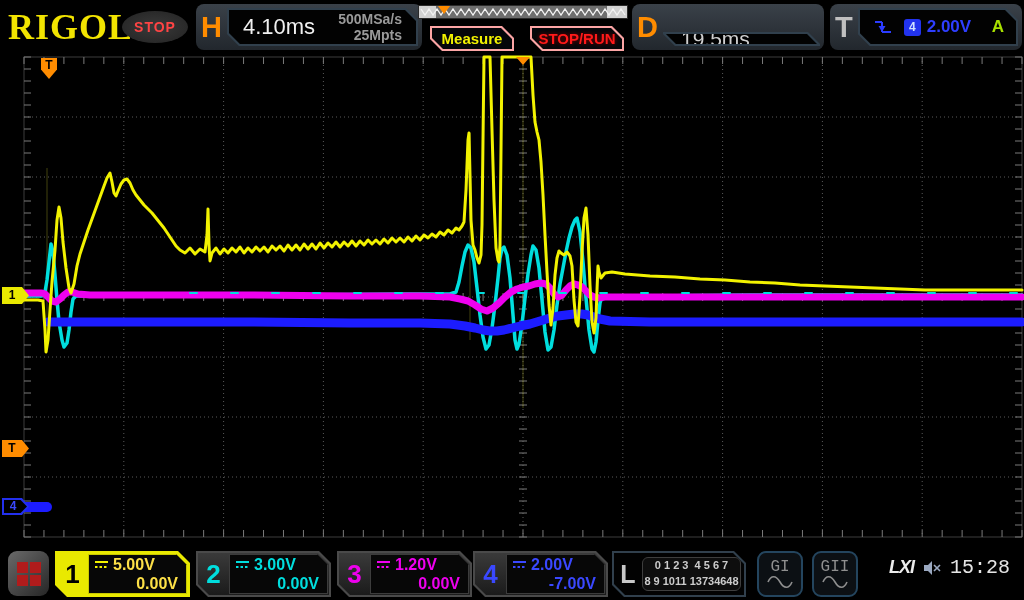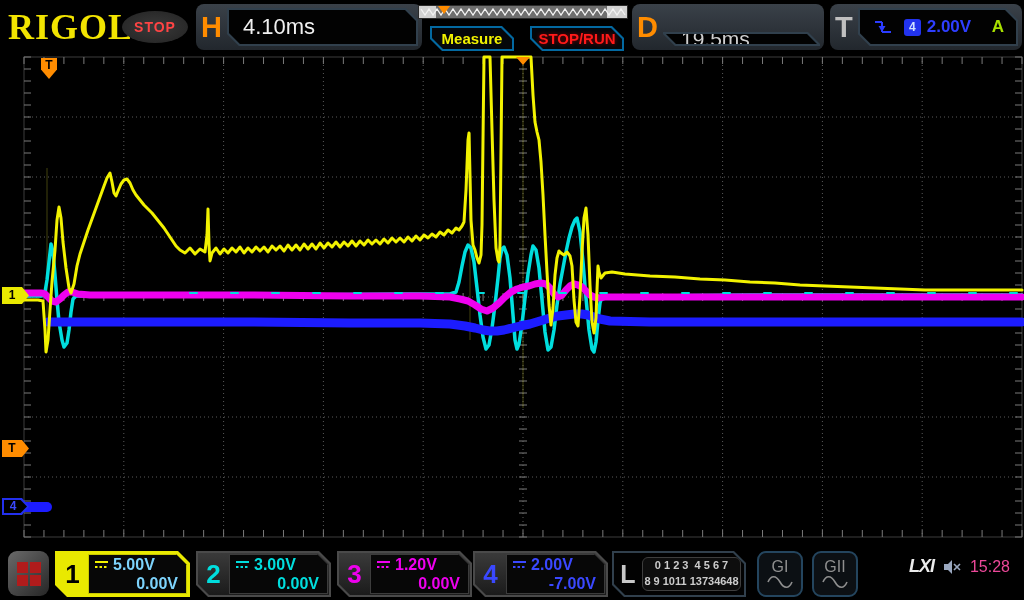--- a/index.html
+++ b/index.html
@@ -48,21 +48,21 @@
             border-left:6px solid transparent; border-right:6px solid transparent;
             border-top:8px solid #ff8c00; }
 
   .top-btn { position:absolute; top:26px; height:25px; }
   .measure-btn { left:430px; width:84px; }
   .stoprun-btn { left:530px; width:94px; }
   .btn-label { width:100%; text-align:center; font-size:15px; font-weight:bold; }
   .measure-btn .btn-label { color:#f2f200; }
   .stoprun-btn .btn-label { color:#ff1a1a; text-shadow:0 0 4px #800; }
   .top-btn .chf-in { background:#05070a; }
-  .top-btn.chf { background:#0369a1; }
+  .top-btn.chf { background:#fca5a5; }
 
   
   .flag-top { left:41px; top:58px; width:16px; height:21px; background:#ff8c00;
       clip-path:polygon(0 0,100% 0,100% 55%,50% 100%,0 55%); color:#000;
       font-size:12px; font-weight:bold; text-align:center; line-height:14px; }
   .tri-center { left:516px; top:57px; width:0; height:0;
       border-left:7px solid transparent; border-right:7px solid transparent;
       border-top:8px solid #ff8c00; }
   .lflag { left:2px; width:27px; height:17px;
       clip-path:polygon(0 0,74% 0,100% 50%,74% 100%,0 100%);
@@ -89,46 +89,46 @@
   .ch-in { display:flex; align-items:stretch; }
   .ch-num { width:31px; display:flex; align-items:center; justify-content:center;
       font-size:26px; font-weight:bold; }
   .ch-vals { flex:1; margin:1px 1px 1px 0; background:#070707; border:1px solid #3c3c3c;
       clip-path:polygon(0 0, calc(100% - 11px) 0, 100% 11px, 100% 100%, 0 100%);
       display:flex; flex-direction:column; justify-content:center; padding:1px 8px 1px 5px;
       font-size:16px; font-weight:bold; line-height:1.2; }
   .ch-row1 { display:flex; align-items:center; gap:4px; }
   .ch-row2 { text-align:right; }
   .ch1.chf { background:#e9e900; } .ch1 .chf-in { background:#e9e900; }
-  .ch1 .ch-num { color:#000; } .ch1 .ch-vals { border-color:#c9c900; color:#7dd3fc; }
+  .ch1 .ch-num { color:#000; } .ch1 .ch-vals { border-color:#c9c900; color:#fde047; }
   .ch2.chf { background:#4a4a4a; } .ch3.chf { background:#4a4a4a; } .ch4.chf { background:#4a4a4a; }
   .chx .chf-in { background:linear-gradient(#3a3a3a,#1b1b1b); }
   .ch2 .ch-num, .ch2 .ch-vals { color:#00dede; }
   .ch3 .ch-num, .ch3 .ch-vals { color:#ee00ee; }
   .ch4 .ch-num, .ch4 .ch-vals { color:#3a48ff; }
   .ch2-pos { left:196px; } .ch3-pos { left:337px; } .ch4-pos { left:473px; }
   .ch1-pos { left:55px; }
 
   .l-block { left:612px; top:551px; width:134px; height:46px; }
   .l-letter { width:28px; text-align:center; font-size:25px; font-weight:bold;
       color:#c8c8c8; }
   .l-digits { flex:1; margin:2px 3px 2px 0; background:#0e0e0e; border:1px solid #3e3e3e;
       border-radius:6px; color:#cccccc; font-size:11px; line-height:1.45;
       text-align:center; white-space:pre; font-weight:bold; }
 
   .gen-btn { top:551px; width:46px; height:46px; border:2px solid #24455e; border-radius:9px;
       background:#0c1014; display:flex; flex-direction:column; align-items:center;
       justify-content:center; color:#8f8f8f; }
   .gi-pos { left:757px; } .gii-pos { left:812px; }
-  .gen-label { font-family:Liberation Sans, sans-serif; font-size:16px; line-height:1; }
+  .gen-label { font-family:Liberation Mono, monospace; font-size:16px; line-height:1; }
 
   .status { right:14px; top:556px; display:flex; align-items:center; gap:8px; }
   .lxi { font-style:italic; font-weight:bold; font-size:18px; color:#ececec;
          letter-spacing:-1px; }
-  .clock { font-size:16px; color:#ec4899; }
+  .clock { font-size:20px; color:#e5e5e5;font-family:Liberation Mono, monospace; }
 
   svg.icon { display:block; }
   #scope-svg { position:absolute; left:0; top:0; }
 </style>
 </head>
 <body>
 
 <div id="stage">
 
   <svg id="scope-svg" width="1024" height="600" viewBox="0 0 1024 600">
@@ -452,20 +452,24 @@
 
   <div class="abs logo">RIGOL</div>
   <div class="abs stop-badge">STOP</div>
 
   <div class="panel-frame h-frame">
     <div class="panel-letter">H</div>
     <div class="hd-inner">
       <div class="chf" style="inset:0;">
           <div class="chf-in">
         <span class="tb-value">4.10ms</span>
+        <span class="sr-col">
+          <span>500MSa/s</span><br>
+          <span>25Mpts</span>
+        </span>
       </div>
         </div>
     </div>
   </div>
 
   <div class="abs membar">
     <div class="memcap" style="left:0;"></div>
     <div class="memcap" style="right:0; width:20px;"></div>
     <svg class="icon abs" id="membar-svg" width="208" height="12" style="left:0;top:0;">
         <polyline points="2,3 6,9 10,3 14,9 18,3 22,9 26,3 30,9 34,3 38,9 42,3 46,9 50,3 54,9 58,3 62,9 66,3 70,9 74,3 78,9 82,3 86,9 90,3 94,9 98,3 102,9 106,3 110,9 114,3 118,9 122,3 126,9 130,3 134,9 138,3 142,9 146,3 150,9 154,3 158,9 162,3 166,9 170,3 174,9 178,3 182,9 186,3 190,9 194,3 198,9 202,3 206,9" fill="none" stroke="#f2f2f2" stroke-width="1.3"></polyline>

